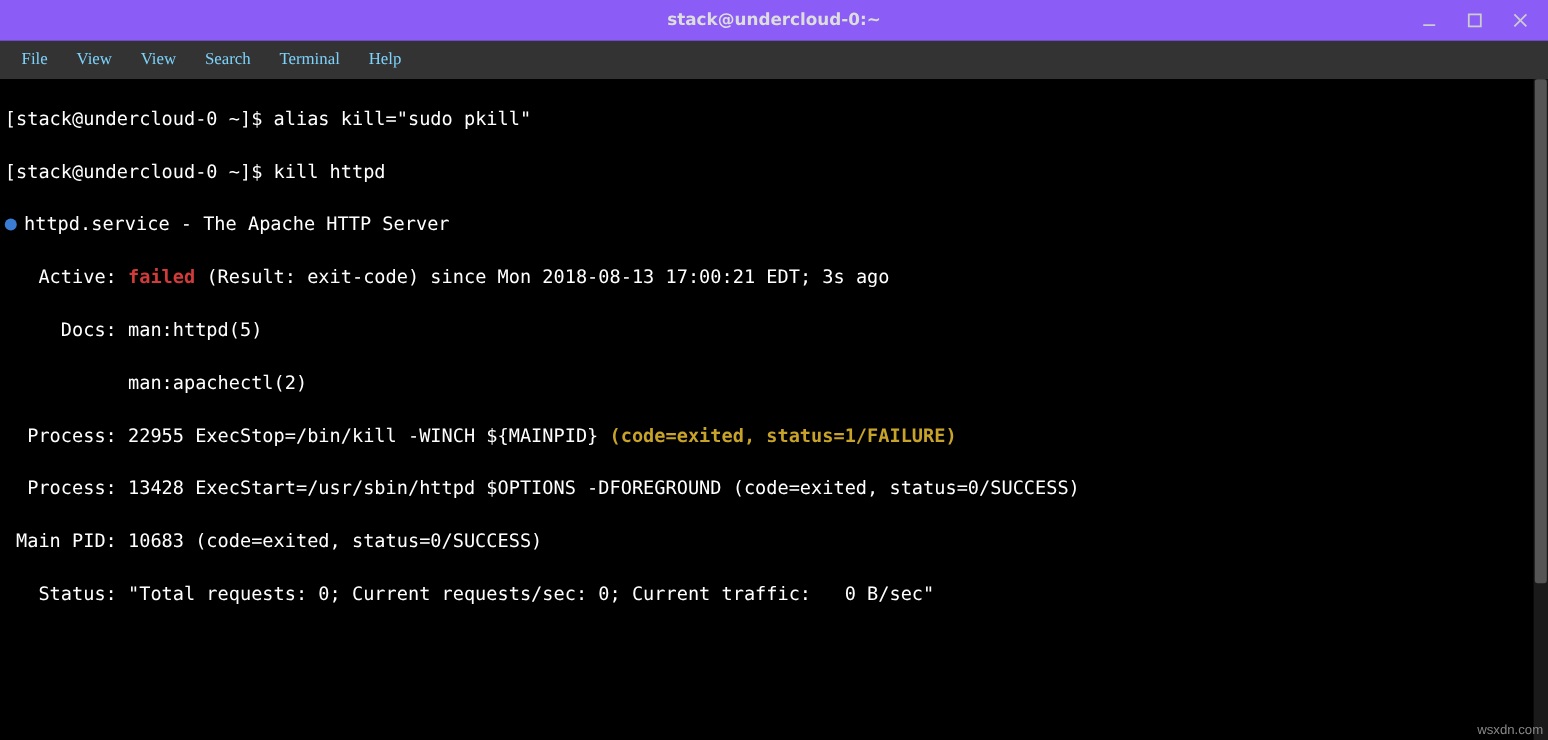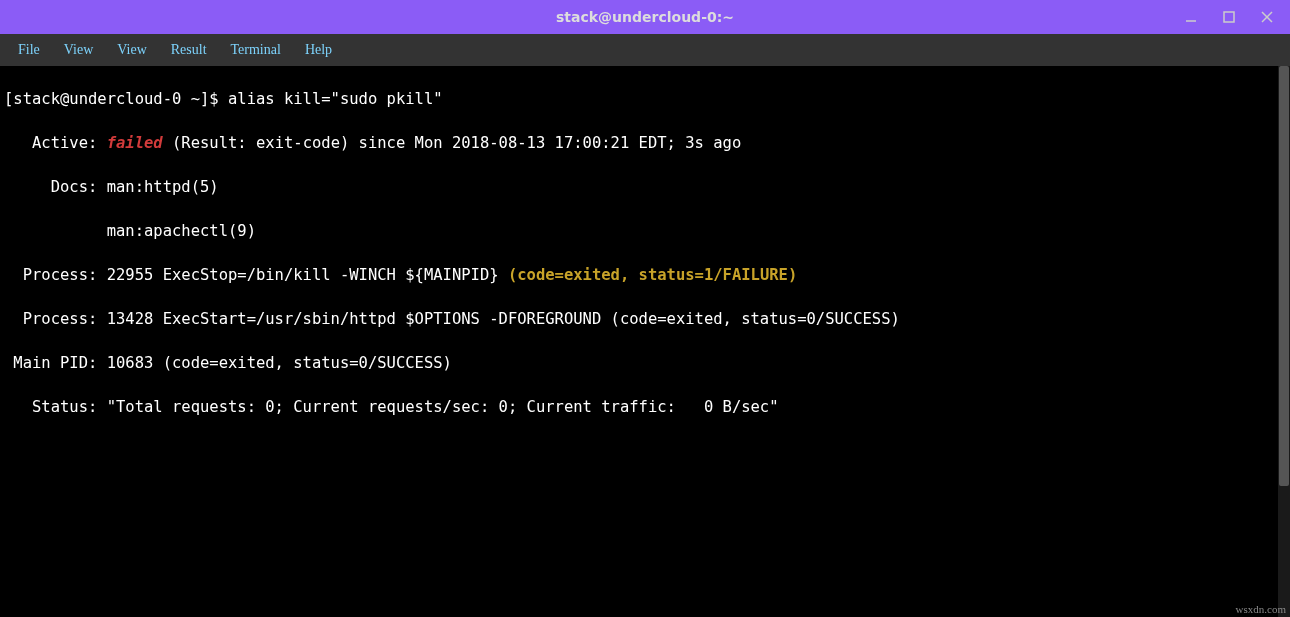--- a/index.html
+++ b/index.html
@@ -12,30 +12,30 @@
   .win-btn{width:18px;height:18px;display:flex;align-items:center;justify-content:center;color:#ccc;}
   .win-btn svg{stroke:#ccc;fill:none;stroke-width:1.5;}
 
   
   .menubar{height:32px;background:#333;display:flex;align-items:center;padding:0 6px;gap:0;}
   .menu-item{color:#7dd3fc;font-family:Liberation Serif, serif;font-size:14px;padding:4px 12px;cursor:pointer;}
 
   
   .term{background:#000;color:#fff;padding:0 4px;line-height:22px;white-space:pre;overflow:hidden;}
   .line{white-space:pre;}
-  .red-bold{color:#d23b3b;font-weight:bold;font-style:italic;}
+  .red-bold{color:#d23b3b;font-weight:bold;}
   .yellow-bold{color:#c8a329;font-weight:bold;margin-top:13px;}
 
   .bullet{display:inline-block;width:10px;height:10px;border-radius:50%;vertical-align:middle;margin-right:6px;margin-top:-2px;} 
   .bullet.blue{background:#3a7bd5;}
 
   .scrollbar{position:absolute;right:0;top:66px;bottom:0;width:12px;background:#1a1a1a;}
   .scrollbar-thumb{position:absolute;right:1px;top:0;width:10px;height:420px;background:#555;border-radius:2px;}
 
-  .watermark{position:absolute;right:4px;bottom:2px;font-family:Liberation Serif, serif;font-size:11px;color:#888;}
+  .watermark{position:absolute;right:4px;bottom:2px;font-family:Liberation Sans, sans-serif;font-size:11px;color:#888;}
 </style>
 </head>
 <body>
 
 <div class="titlebar">
   <span class="titlebar-title">stack@undercloud-0:~</span>
   <div class="win-controls">
     <span class="win-btn">
         <svg width="14" height="14" viewBox="0 0 14 14">
           <line x1="2" y1="11" x2="12" y2="11"></line>
@@ -52,30 +52,32 @@
           <line x1="12" y1="2" x2="2" y2="12"></line>
         </svg>
       </span>
   </div>
 </div>
 
 <div class="menubar">
   <span class="menu-item">File</span>
   <span class="menu-item">View</span>
   <span class="menu-item">View</span>
-  <span class="menu-item">Result</span>
+  <span class="menu-item">Search</span>
   <span class="menu-item">Terminal</span>
   <span class="menu-item">Help</span>
 </div>
 
 <div class="term">
 <div class="line"><span>[stack@undercloud-0 ~]$ </span><span>alias kill="sudo pkill"</span></div>
+<div class="line"><span>[stack@undercloud-0 ~]$ </span><span>kill httpd</span></div>
+<div class="line"><span class="bullet blue"></span><span>httpd.service - The Apache HTTP Server</span></div>
 <div class="line"><span>   Active: </span><span class="red-bold">failed</span><span> (Result: exit-code) since Mon 2018-08-13 17:00:21 EDT; 3s ago</span></div>
 <div class="line">     Docs: man:httpd(5)</div>
-<div class="line">           man:apachectl(9)</div>
+<div class="line">           man:apachectl(2)</div>
 <div class="line"><span>  Process: 22955 ExecStop=/bin/kill -WINCH ${MAINPID} </span><span class="yellow-bold">(code=exited, status=1/FAILURE)</span></div>
 <div class="line">  Process: 13428 ExecStart=/usr/sbin/httpd $OPTIONS -DFOREGROUND (code=exited, status=0/SUCCESS)</div>
 <div class="line"> Main PID: 10683 (code=exited, status=0/SUCCESS)</div>
 <div class="line">   Status: "Total requests: 0; Current requests/sec: 0; Current traffic:   0 B/sec"</div>
 <div class="line"></div>
 
 
 
 
 

